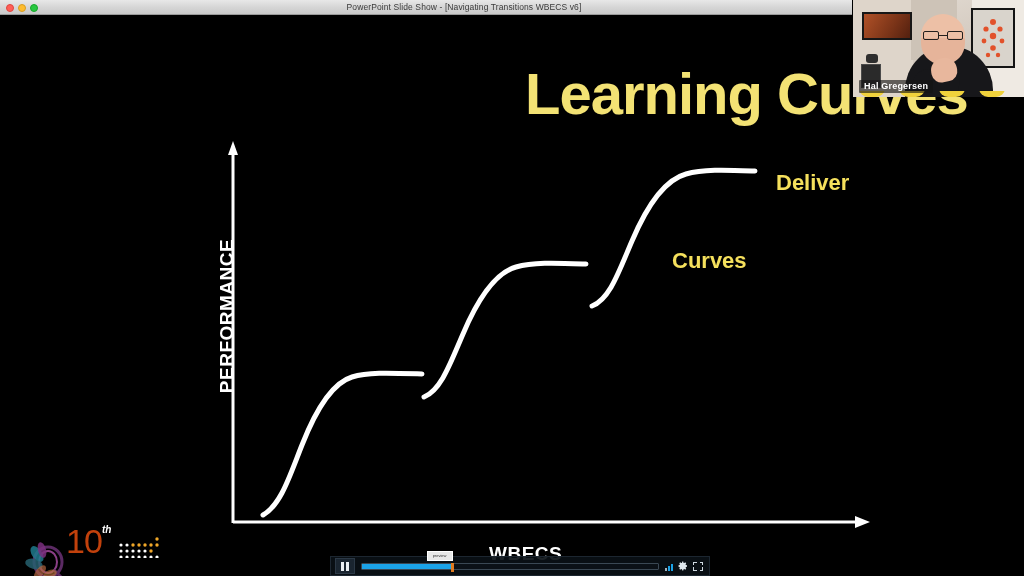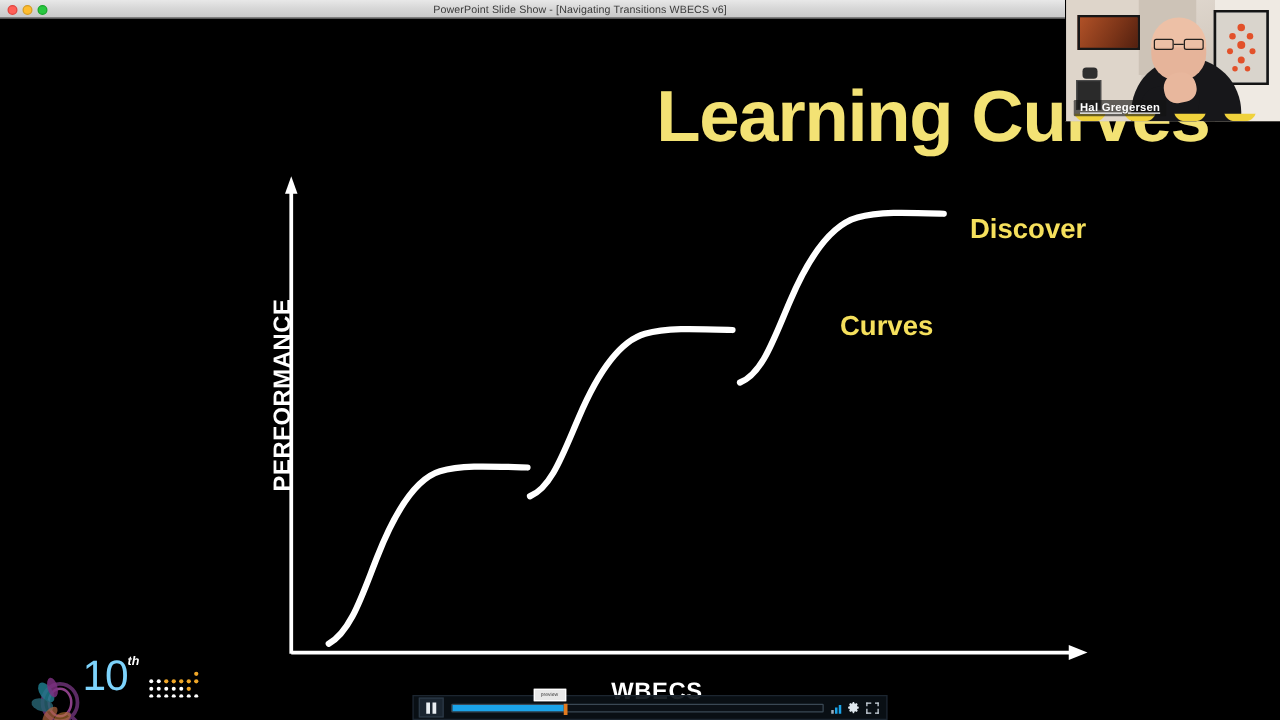--- a/index.html
+++ b/index.html
@@ -57,21 +57,21 @@
   .lbl-develop { left:672px; top:233px; font-size:22px; }
   .lbl-deliver { left:776px; top:155px; font-size:22px; }
 
   
   .logo{ position:absolute; left:24px; top:503px; width:186px; height:62px; }
   .logo-flower{
     position:absolute; left:0px; top:22px; width:46px; height:40px;
   }
   .logo-10{
     position:absolute; left:42px; top:6px;
-    font-size:34px; font-weight:300; color:#7dd3fc; line-height:1;
+    font-size:34px; font-weight:300; color:#c2410c; line-height:1;
     letter-spacing:-1px;
   }
   .logo-th{
     position:absolute; left:78px; top:6px;
     font-size:10px; font-weight:bold; color:#ffffff;font-style:italic;
   }
   .logo-dots{ position:absolute; left:94px; top:14px; width:44px; height:26px; }
   .logo-word{
     position:absolute; left:118px; top:12px;
     font-size:27px; font-weight:400; color:#ffffff; letter-spacing:0.5px;
@@ -116,21 +116,20 @@
   .arm{
     position:absolute; left:60px; top:70px; width:46px; height:27px;
     background:#17171a; border-radius:16px 8px 0 0; transform:rotate(8deg);
   }
   .pip-name{
     position:absolute; left:6px; bottom:4px;
     background:rgba(20,20,20,0.62);
     padding:1px 5px 2px 5px;
     font-size:9px; font-weight:bold; color:#ffffff; letter-spacing:0.2px;
     border-radius:1px;
-    text-decoration:underline;
   }
   .pip-strip{ position:absolute; left:0; bottom:0; width:172px; height:6px; overflow:hidden; }
   .pip-strip i{ position:absolute; bottom:0; width:26px; height:9px; background:#f0d23c; border-radius:0 0 13px 13px; }
 
   
   .player{
     position:absolute; left:330px; top:556px; width:380px; height:20px;
     background:rgba(10,16,22,0.92);
     display:flex; align-items:center; gap:6px; padding:0 4px;
     border:1px solid #1c2630;
@@ -205,21 +204,21 @@
         <path d="M 424,282 C 441,275 450,249 463,219 C 477,186 495,158 516,152 C 533,147 556,148 586,149" stroke="#ffffff" stroke-width="5" fill="none" stroke-linecap="round"></path>
 
         <path d="M 592,191 C 610,184 619,156 632,126 C 646,93 664,65 686,59 C 703,54 726,55 755,56" stroke="#ffffff" stroke-width="5" fill="none" stroke-linecap="round"></path>
       </svg>
     </div>
 
     <div class="y-axis-label">PERFORMANCE</div>
     <div class="x-axis-label">WBECS</div>
 
     <div class="curve-label lbl-develop">Curves</div>
-    <div class="curve-label lbl-deliver">Discover</div>
+    <div class="curve-label lbl-deliver">Deliver</div>
 
     <div class="logo">
       <svg class="logo-flower" viewBox="0 0 46 40">
         <ellipse cx="24" cy="22" rx="14" ry="15" fill="none" stroke="#5b2a63" stroke-width="3"></ellipse>
         <ellipse cx="24" cy="22" rx="9" ry="11" fill="none" stroke="#8b3f86" stroke-width="2"></ellipse>
         <path d="M30 30 L40 40" stroke="#5b2a63" stroke-width="3" fill="none"></path>
         <ellipse cx="13" cy="14" rx="5" ry="9" fill="#1f7a8c" opacity="0.85" transform="rotate(-35 13 14)"></ellipse>
         <ellipse cx="10" cy="24" rx="5" ry="9" fill="#26606e" opacity="0.85" transform="rotate(-75 10 24)"></ellipse>
         <ellipse cx="18" cy="10" rx="4" ry="8" fill="#7a2f7e" opacity="0.85" transform="rotate(-15 18 10)"></ellipse>
         <ellipse cx="16" cy="32" rx="4" ry="8" fill="#b0653f" opacity="0.7" transform="rotate(40 16 32)"></ellipse>

